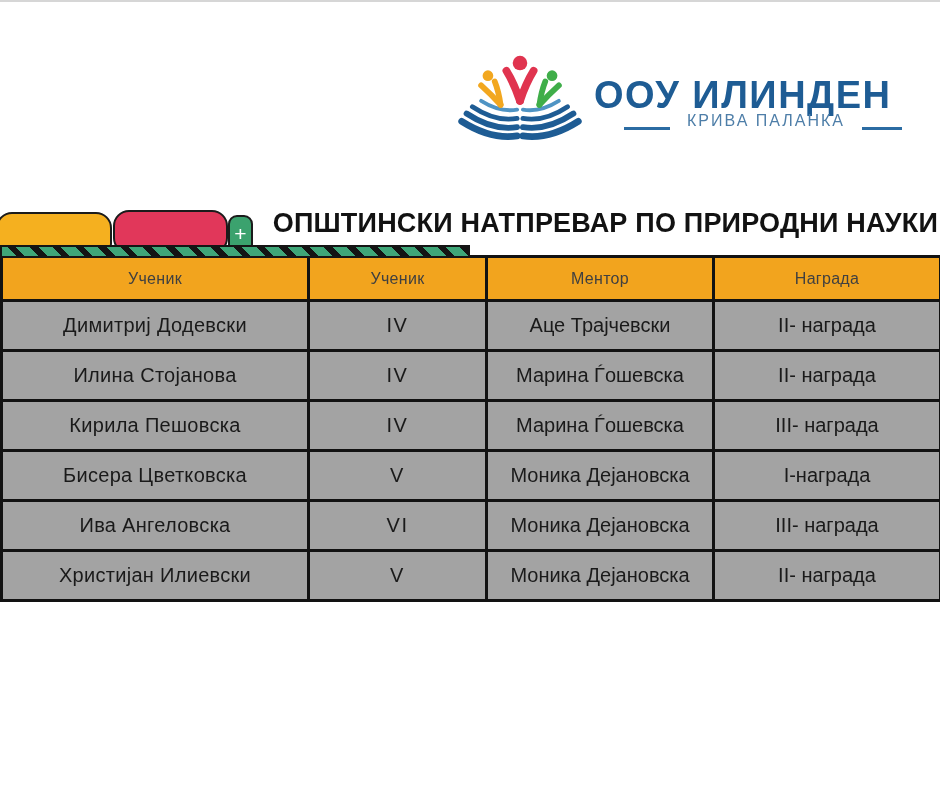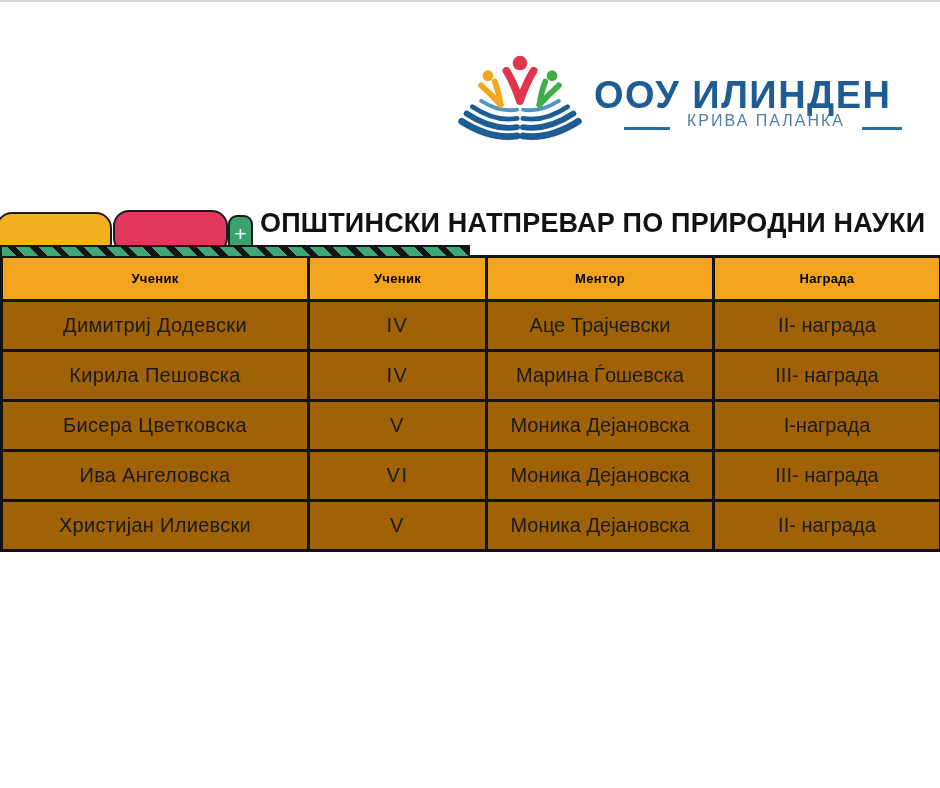--- a/index.html
+++ b/index.html
@@ -31,34 +31,34 @@
     left:228px;top:213px;width:25px;height:39px;border-radius:9px;background:#3ba26e;
     display:flex;align-items:center;justify-content:center;
   }
   .plus-glyph{color:#ffffff;font-size:21px;font-weight:400;line-height:1;margin-top:-2px;}
   .hatch-strip{
     position:absolute;left:0;top:243px;width:466px;height:9px;z-index:3;box-sizing:content-box;
     border:2px solid #151515;
     background:repeating-linear-gradient(45deg,#3fa678 0 10px,#141414 10px 16px);
   }
   .main-title{
-    position:absolute;left:260px;top:206px;width:678px;text-align:left;
+    position:absolute;left:260px;top:206px;width:678px;text-align:right;
     font-size:27px;font-weight:700;color:#121212;letter-spacing:0.2px;white-space:nowrap;
   }
   
   table.results{
     position:absolute;left:0;top:253px;width:939px;table-layout:fixed;
     border-collapse:collapse;z-index:2;
   }
   table.results th,table.results td{
     border:3px solid #121212;text-align:center;vertical-align:middle;padding:0 4px;
     overflow:hidden;white-space:nowrap;
   }
-  table.results th{height:41px;background:#f2a41e;color:#000000;font-size:13px;font-weight:700;letter-spacing:0.3px;}
-  table.results td{height:47px;background:#a16207;color:#1a1a1a;font-size:20px;font-weight:400;}
+  table.results th{height:41px;background:#f2a41e;color:#404040;font-size:16px;font-weight:400;letter-spacing:0.3px;}
+  table.results td{height:47px;background:#a3a3a3;color:#1a1a1a;font-size:20px;font-weight:400;}
   td.c-student{background:#195b8c;color:#f2f4f0;font-size:21px;font-weight:700;letter-spacing:0.3px;}
   td.c-grade{font-size:19px;letter-spacing:1.5px;}
 </style>
 </head>
 <body>
 
 <div class="canvas">
 
   <div class="logo">
     <svg class="logo-icon" width="136" height="88" viewBox="0 0 140 90" aria-hidden="true">
@@ -125,20 +125,26 @@
       </tr>
     </thead>
     <tbody>
         <tr>
       <td class="c-student">Димитриј Додевски</td>
       <td class="c-grade">IV</td>
       <td class="c-mentor">Аце Трајчевски</td>
       <td class="c-award">II- награда</td>
     </tr>
         <tr>
+      <td class="c-student">Илина Стојанова</td>
+      <td class="c-grade">IV</td>
+      <td class="c-mentor">Марина Ѓошевска</td>
+      <td class="c-award">II- награда</td>
+    </tr>
+        <tr>
       <td class="c-student">Кирила Пешовска</td>
       <td class="c-grade">IV</td>
       <td class="c-mentor">Марина Ѓошевска</td>
       <td class="c-award">III- награда</td>
     </tr>
         <tr>
       <td class="c-student">Бисера Цветковска</td>
       <td class="c-grade">V</td>
       <td class="c-mentor">Моника Дејановска</td>
       <td class="c-award">I-награда</td>

